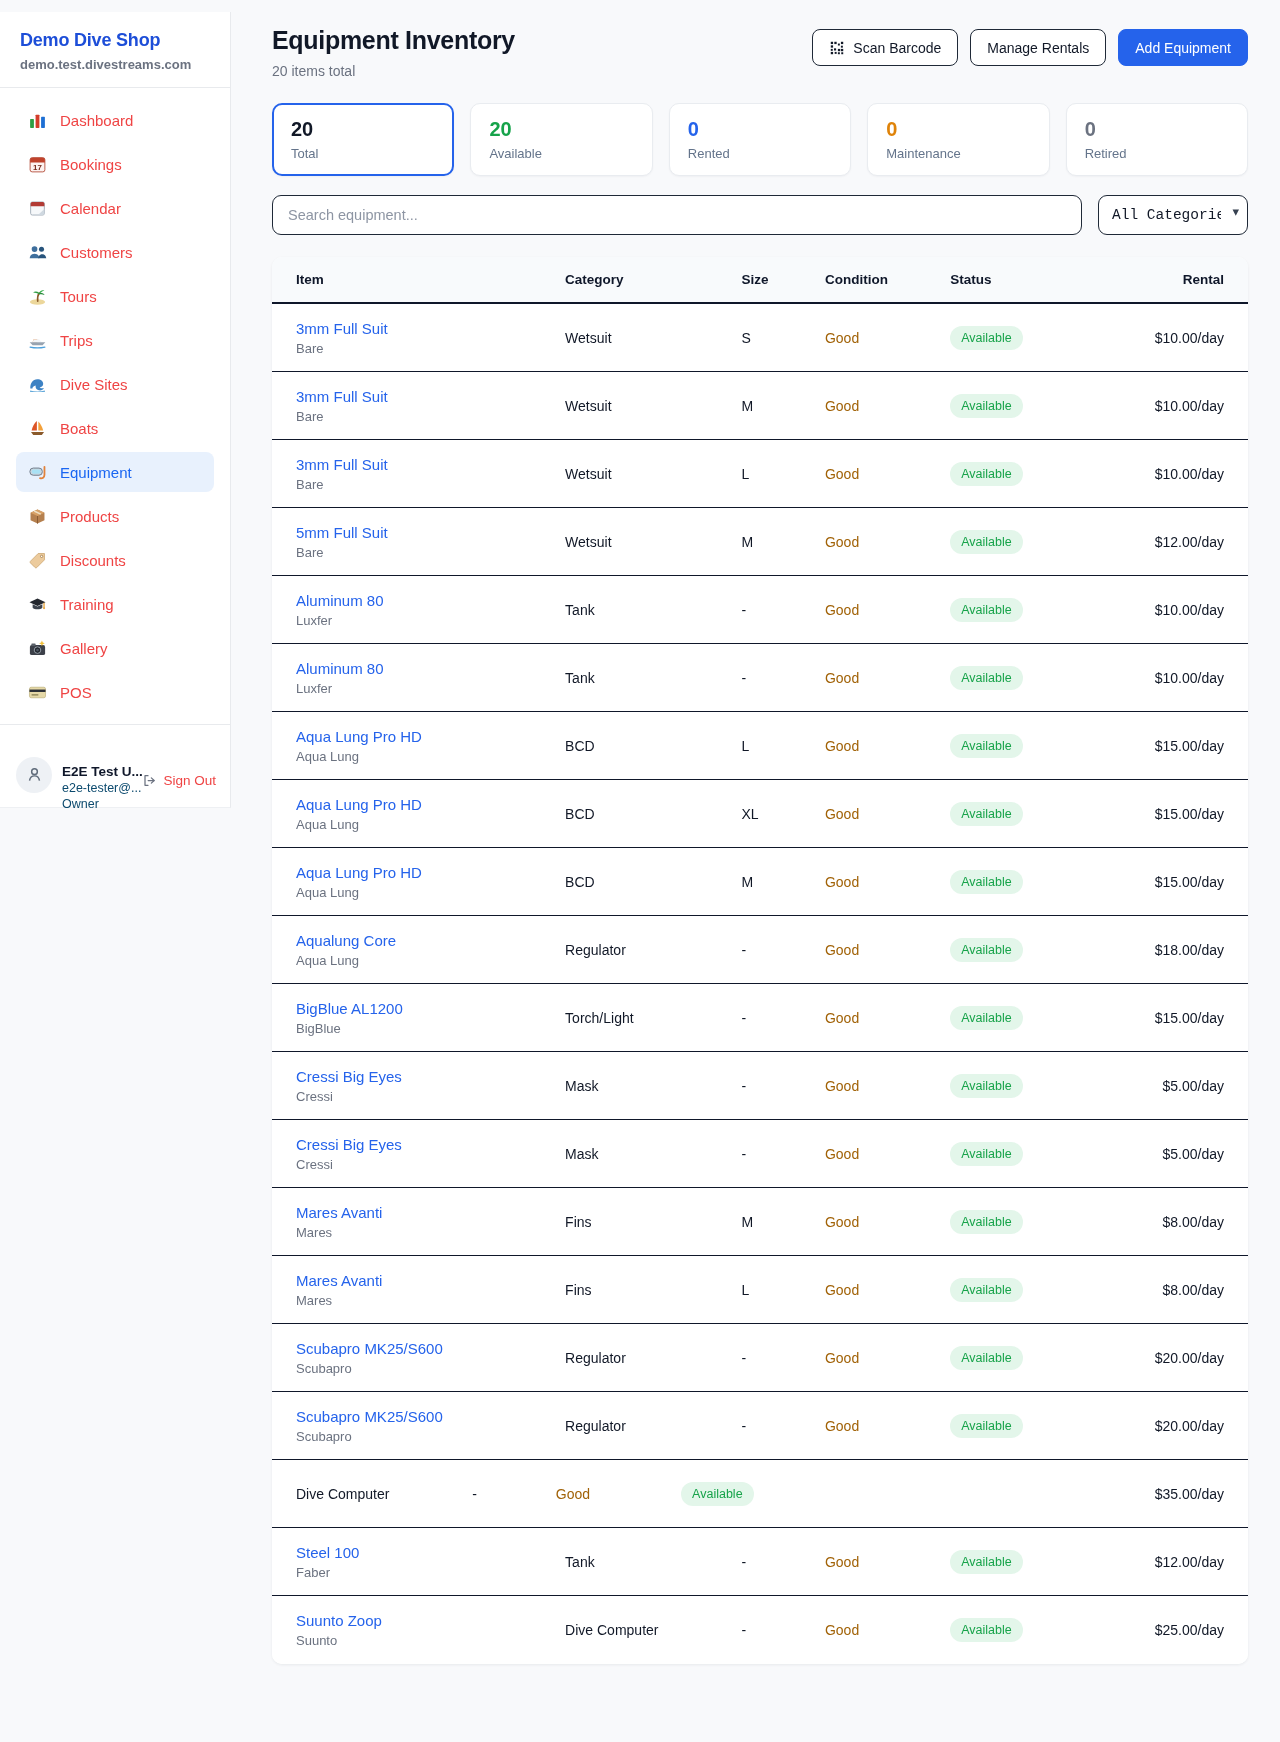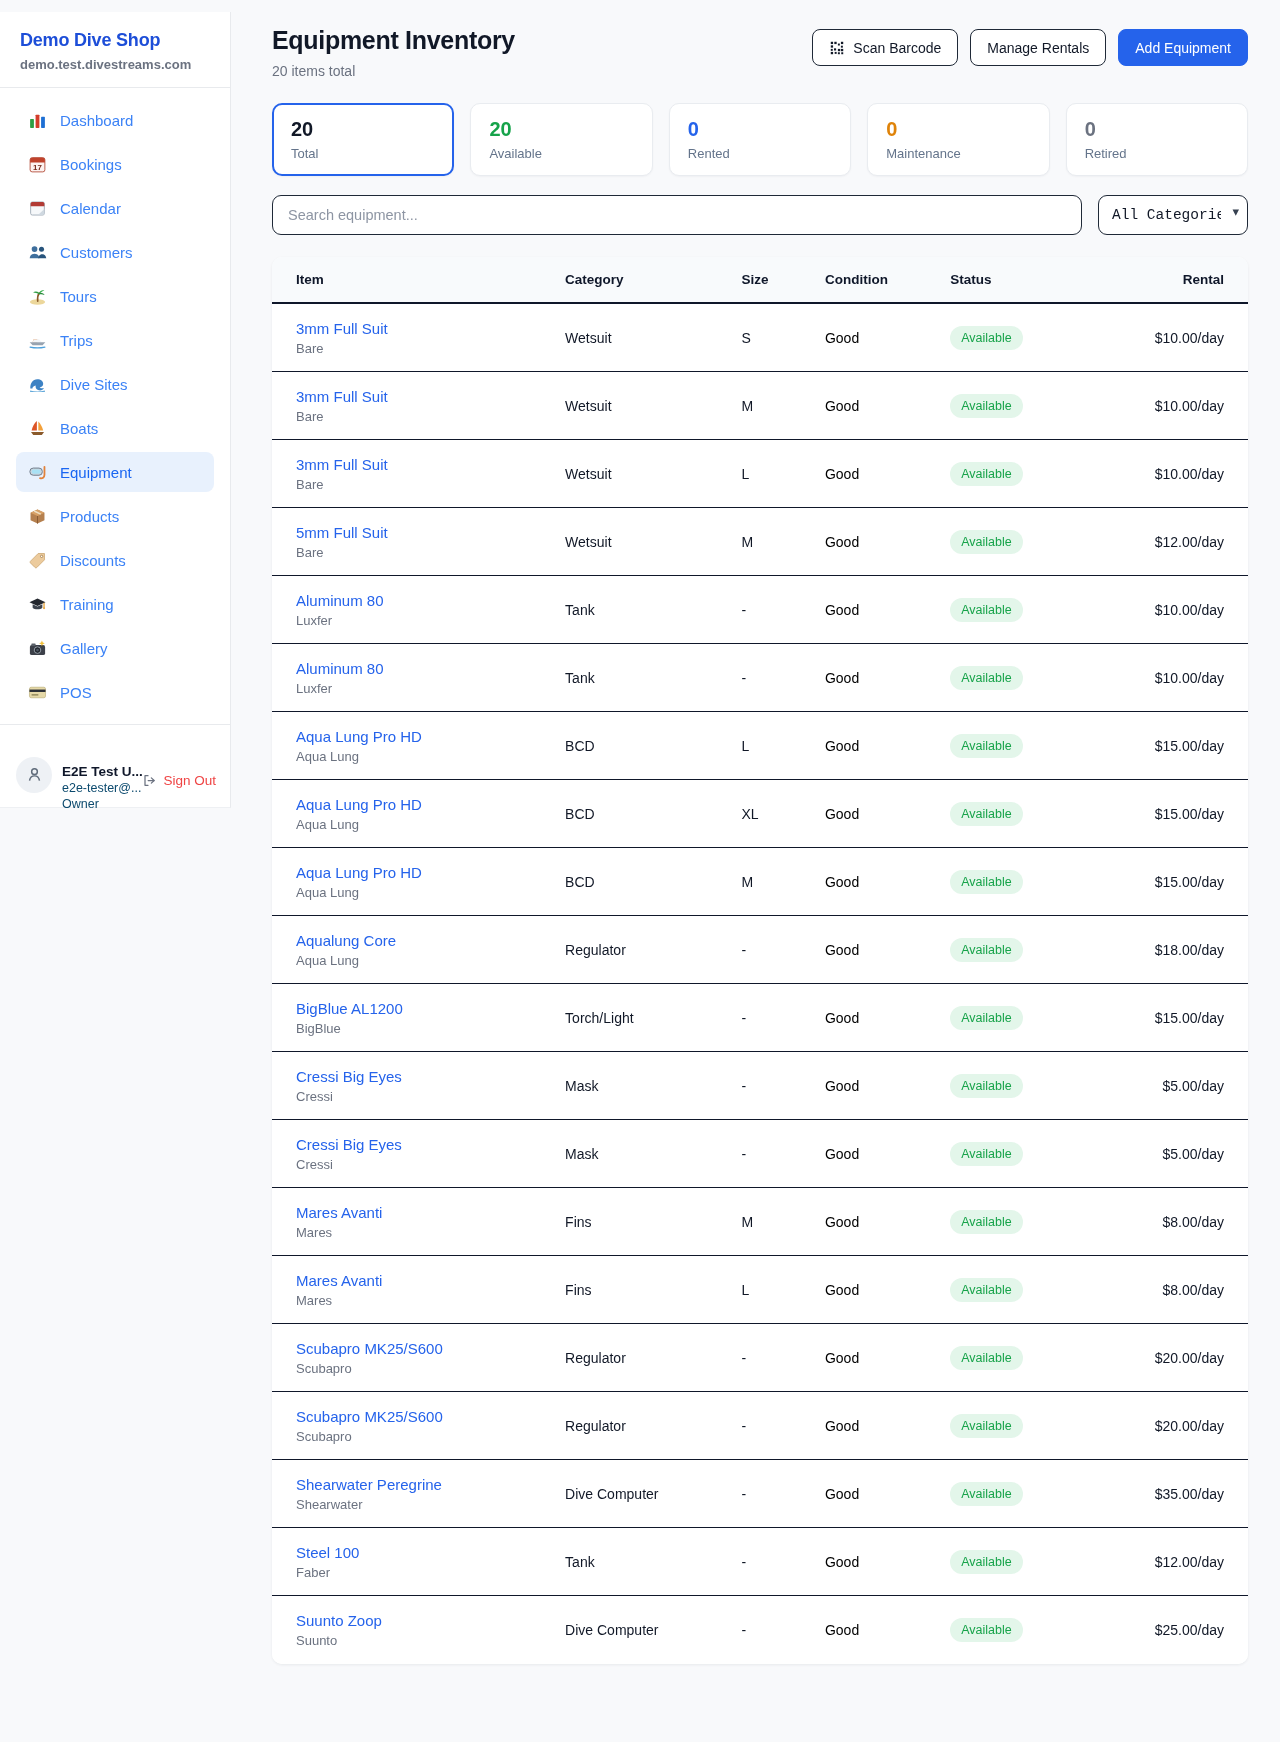--- a/index.html
+++ b/index.html
@@ -13,21 +13,21 @@
     position:absolute; left:0; top:12px; width:231px; height:796px;
     background:#fff; border-right:1px solid #e8eaed; border-bottom:1px solid #eef0f3;
     display:flex; flex-direction:column;
   }
   .brand { padding:18px 20px 15px; border-bottom:1px solid #e8eaed; }
   .brand-name { color:#1d4ed8; font-size:18px; font-weight:bold; letter-spacing:-0.2px; }
   .brand-domain { color:#6b7280; font-size:13px; margin-top:6px;font-weight:bold; }
   .nav { padding:12px 16px 8px; flex:1; }
   .nav-item {
     display:flex; align-items:center; gap:13px; height:40px; margin-bottom:4px;
-    padding:0 12px; border-radius:8px; color:#3b82f6; font-size:15px; cursor:pointer;
+    padding:0 12px; border-radius:8px; color:#ef4444; font-size:15px; cursor:pointer;
   }
   .nav-item.active { background:#e8f1fd; color:#1a66f2; font-weight:500; }
   .nav-icon { width:19px; height:19px; display:inline-flex; flex:0 0 19px; }
   .nav-icon svg { width:100%; height:100%; }
   .side-footer {
     border-top:1px solid #e8eaed; padding:13px 14px 15px 16px;
     display:flex; align-items:center; gap:10px;
   }
   .avatar {
     width:36px; height:36px; border-radius:50%; background:#eef1f5;
@@ -102,21 +102,21 @@
   .t-row:last-of-type { border-bottom:none; }
   .col-item { flex:0 0 29%; min-width:0; }
   .col-category { flex:0 0 19%; }
   .col-size { flex:0 0 9%; }
   .col-condition { flex:0 0 13.5%; }
   .col-status { flex:0 0 16%; }
   .col-rental { flex:1; text-align:right; }
   .item-name { color:#2563eb; font-size:15px; font-weight:500; cursor:pointer; }
   .item-brand { color:#6b7280; font-size:13px; margin-top:4px; }
   .cell-text { font-size:14px; color:#111827; }
-  .cond-link { font-size:14px; color:#000000; cursor:pointer;text-align:right; }
+  .cond-link { font-size:14px; color:#a16207; cursor:pointer;text-align:right; }
   .badge {
     display:inline-block; background:#e3f6ea; color:#17a34a;
     font-size:12.5px; padding:5px 11px; border-radius:999px;
   }
   .price { font-size:14px; color:#111827; }
 </style>
 </head>
 <body>
 
 <aside class="sidebar">
@@ -695,24 +695,20 @@
         </div>
         <div class="col-status">
           <span class="badge">Available</span>
         </div>
         <div class="col-rental">
           <span class="price">$20.00/day</span>
         </div>
       </div>
 
       <div class="t-row">
-        <div class="col-item">
-          <div class="item-name">Shearwater Peregrine</div>
-          <div class="item-brand">Shearwater</div>
-        </div>
         <div class="col-category cell-text">Dive Computer</div>
         <div class="col-size cell-text">-</div>
         <div class="col-condition">
           <span class="cond-link">Good</span>
         </div>
         <div class="col-status">
           <span class="badge">Available</span>
         </div>
         <div class="col-rental">
           <span class="price">$35.00/day</span>

